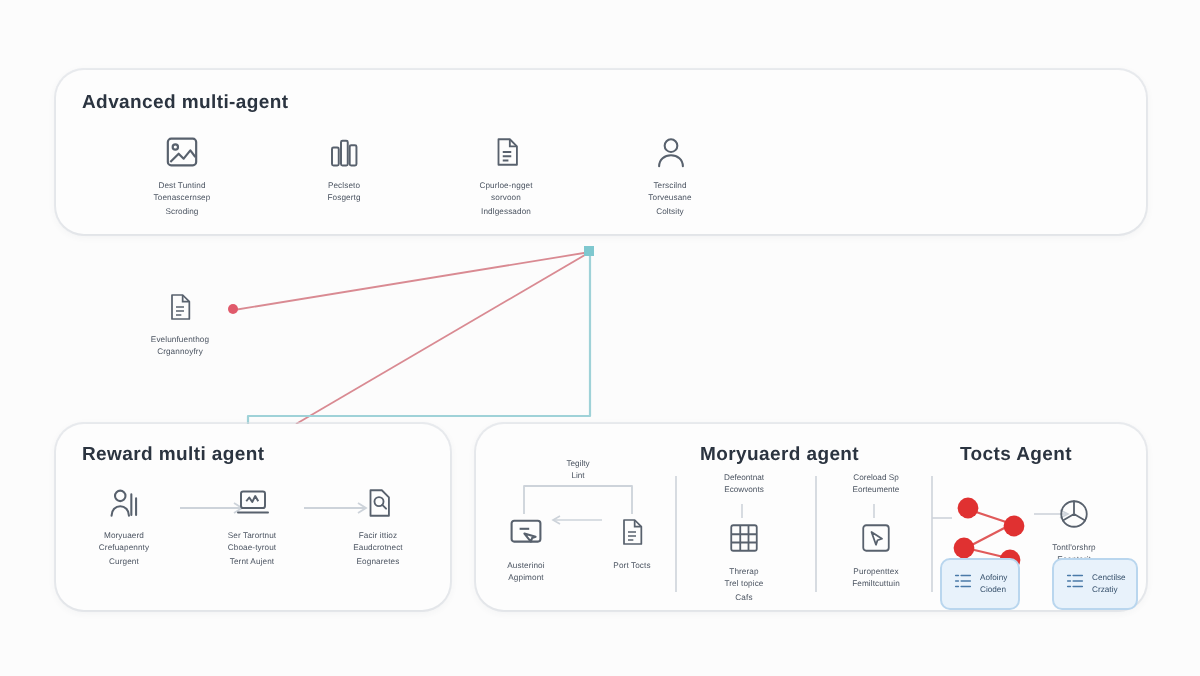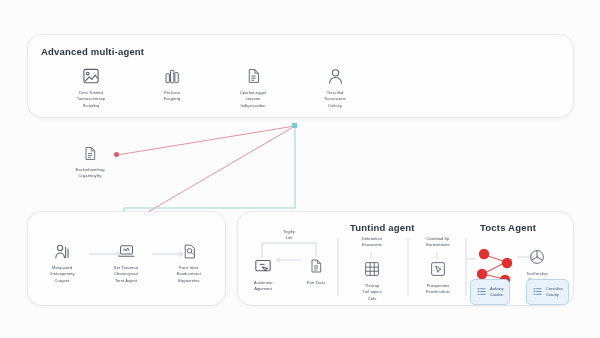--- a/index.html
+++ b/index.html
@@ -165,20 +165,21 @@
         <path d="M6 3h8l5 5v13H6z" stroke-linejoin="round"></path>
         <path d="M14 3v5h5"></path>
         <path d="M9 12h6M9 15h6M9 18h4"></path>
       </svg>
     </span>
     <span class="cap">Evelunfuenthog
 Crgannoyfry</span>
   </div>
 
   <div class="panel" id="panel-bl">
+    <div class="panel-title" id="title-bl">Reward multi agent</div>
 
     <svg class="ln" width="197" height="93">
       <path d="M62 42 L92 42" stroke="#cdd3da" stroke-width="0.9"></path>
       <path d="M89 39.5 L93 42 L89 44.5" fill="none" stroke="#cdd3da" stroke-width="0.9"></path>
       <path d="M124 42 L154 42" stroke="#cdd3da" stroke-width="0.9"></path>
       <path d="M151 39.5 L155 42 L151 44.5" fill="none" stroke="#cdd3da" stroke-width="0.9"></path>
     </svg>
 
     <div class="node" style="left:6px; top:28px; width:56px;">
       <span class="glyph">
@@ -214,21 +215,21 @@
           <path d="M14.3 13.3L17 16" stroke-linecap="round"></path>
         </svg>
       </span>
       <span class="cap">Facir ittioz
 Eaudcrotnect
 Eognaretes</span>
     </div>
   </div>
 
   <div class="panel" id="panel-br">
-    <div class="panel-title" id="title-br2">Tuntind agent</div>
+    <div class="panel-title" id="title-br2">Moryuaerd agent</div>
     <div class="panel-title" id="title-br3">Tocts Agent</div>
 
     <svg class="ln" width="335" height="93">
 
       <path d="M24 45 L24 31 L78 31 L78 45" stroke="#cdd3da" stroke-width="0.9" fill="none" stroke-linejoin="round"></path>
       <path d="M39 48 L63 48" stroke="#cdd3da" stroke-width="0.8"></path>
       <path d="M42 46 L38.5 48 L42 50" fill="none" stroke="#cdd3da" stroke-width="0.8"></path>
 
       <path d="M100 26 L100 84" stroke="#cdd3da" stroke-width="0.8"></path>
       <path d="M170 26 L170 84" stroke="#cdd3da" stroke-width="0.8"></path>

